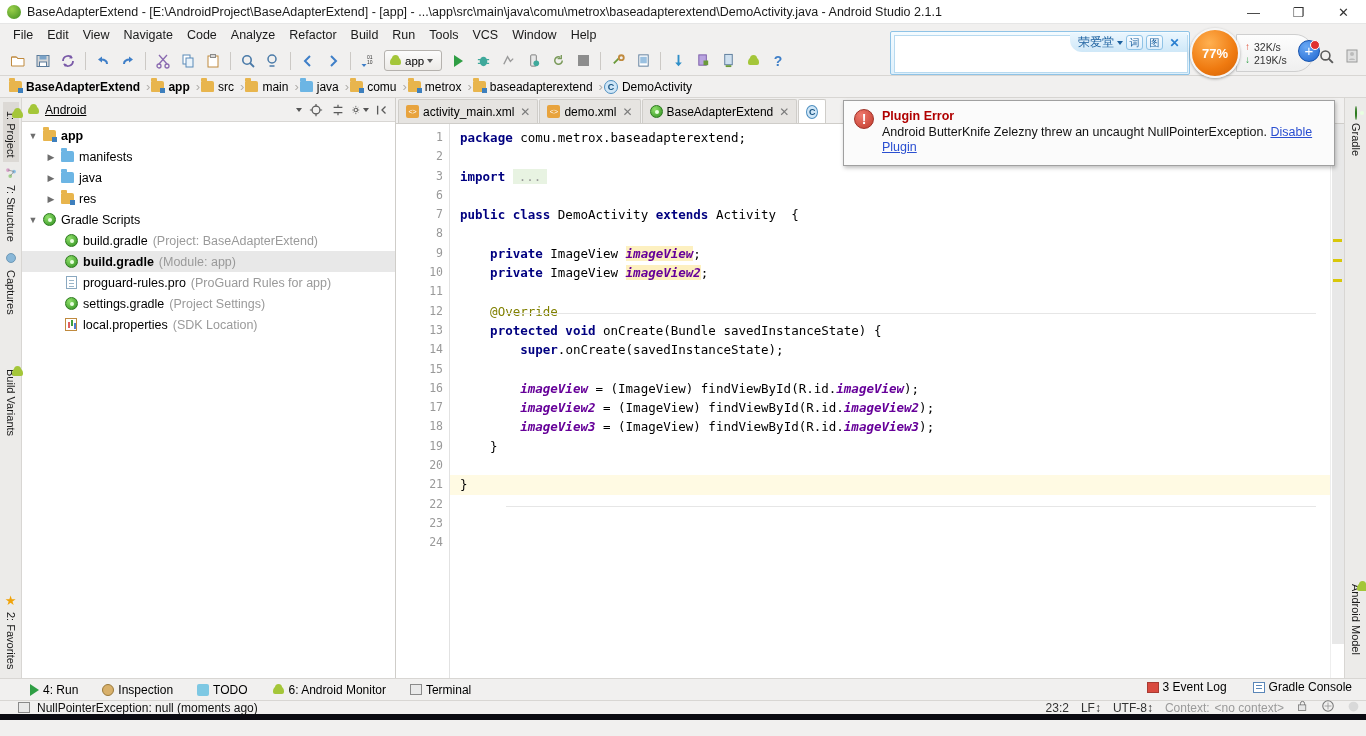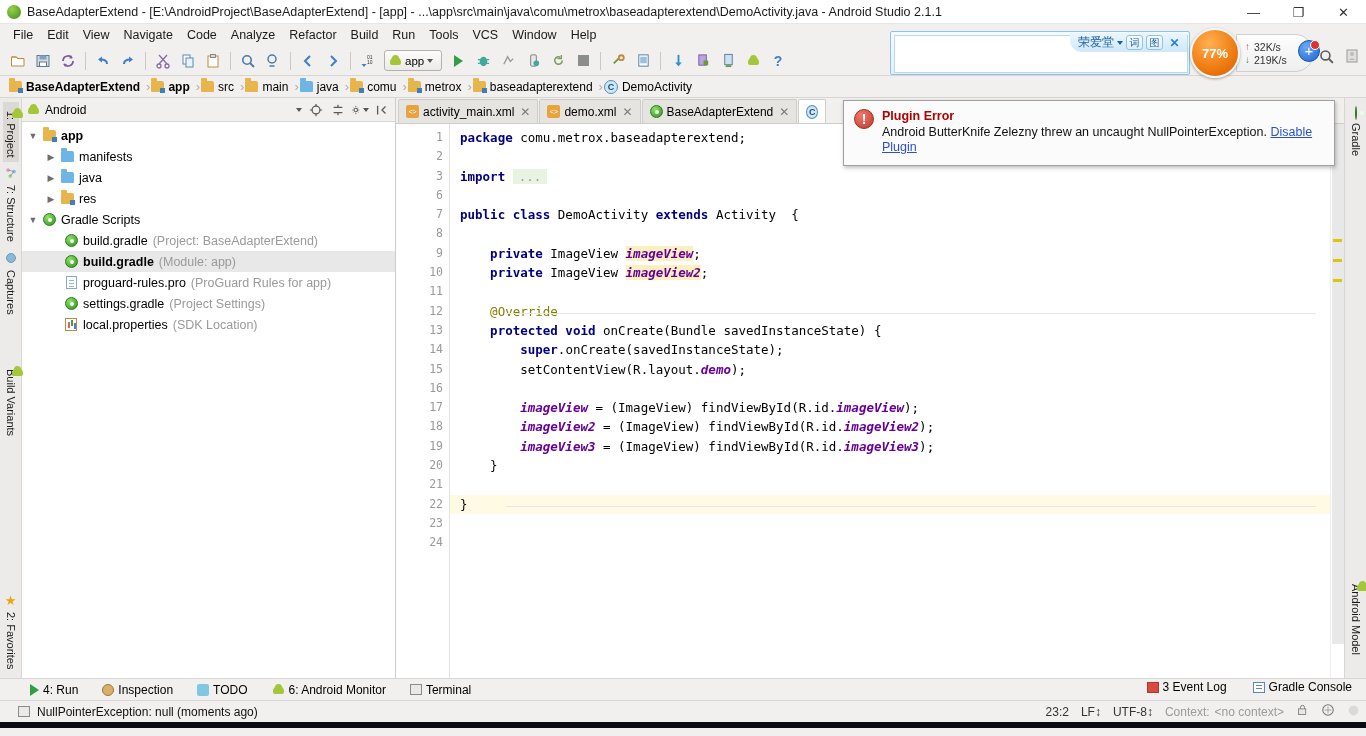--- a/index.html
+++ b/index.html
@@ -87,21 +87,21 @@
   
   .projpanel { width: 374px; background: #fff; border-right: 1px solid #cfcdc9; display: flex; flex-direction: column; }
   .proj-header {
     height: 24px; background: #f1f0ef; border-bottom: 1px solid #d8d6d3;
     display: flex; align-items: center; padding: 0 4px; gap: 4px;
   }
   .proj-combo {
     flex: 1; height: 19px; display: flex; align-items: center; gap: 5px;
     border: 1px solid transparent; font-size: 12px;
   }
-  .proj-combo .cl { flex: 1; }
+  .proj-combo .cl { flex: 1; text-decoration: underline; }
   .proj-hicon { width: 18px; height: 18px; display: flex; align-items: center; justify-content: center; }
   .proj-tree { flex: 1; overflow: hidden; padding-top: 3px; font-size: 12.5px; }
   .trow { display: flex; align-items: center; height: 21px; padding-left: 4px; white-space: nowrap; }
   .trow.sel { background: #e8e8e8; }
   .tarrow { width: 14px; text-align: center; color: #6e6e6e; font-size: 9px; flex: none; }
   .ticon { width: 18px; display: flex; align-items: center; justify-content: center; flex: none; margin-right: 3px; }
   .tlabel { color: #000; }
   .tlabel.b { font-weight: bold; }
   .tdim { color: #9a9a9a; margin-left: 5px; }
 
@@ -217,21 +217,21 @@
   
   .bottomtabs {
     height: 22px; background: #f1f0ef; border-top: 1px solid #d8d6d3;
     display: flex; padding-left: 26px; gap: 16px; font-size: 12px;
     position: relative;
   }
   .btab { display: flex; align-items: center; gap: 4px; padding: 1px 4px; }
   .bottomtabs .rightgrp { position: absolute; right: 10px; display: flex; gap: 18px; }
 
   .statusbar {
-    height: 22px; background: #f1f0ef; border-top: 1px solid #d8d6d3;
+    height: 14px; background: #f1f0ef; border-top: 1px solid #d8d6d3;
     display: flex; align-items: center; padding-left: 18px; font-size: 12px;
     position: relative; color: #111;
   }
   .statusbar .rightgrp {
     position: absolute; right: 6px; display: flex; align-items: center; gap: 12px; color: #333;
   }
   .sb-dim { color: #9a9a9a; }
   .taskbar-strip { height: 6px; background: #0b0b12; }
   .folder { width: 13px; height: 11px; background: #e8b54d; border-radius: 1px 2px 1px 1px; position: relative; }
   .folder::before { content:""; position:absolute; top:-3px; left:0; width:6px; height:3px; background:#e8b54d; border-radius:1px 1px 0 0;}
@@ -716,21 +716,20 @@
           <div class="cl-row"><span class="kw">import</span> <span class="fold-ph">...</span></div>
           <div class="cl-row"></div>
           <div class="cl-row"><span class="kw">public class</span> <span class="pl">DemoActivity</span> <span class="kw">extends</span> <span class="pl">Activity  {</span></div>
           <div class="cl-row"></div>
           <div class="cl-row">    <span class="kw">private</span> <span class="pl">ImageView </span><span class="fldhl">imageView</span><span class="pl">;</span></div>
           <div class="cl-row">    <span class="kw">private</span> <span class="pl">ImageView </span><span class="fldhl">imageView2</span><span class="pl">;</span></div>
           <div class="cl-row"></div>
           <div class="cl-row">    <span class="ann">@Override</span></div>
           <div class="cl-row">    <span class="kw">protected void</span> <span class="pl">onCreate(Bundle savedInstanceState) {</span></div>
           <div class="cl-row">        <span class="kw">super</span><span class="pl">.onCreate(savedInstanceState);</span></div>
-          <div class="cl-row">        <span class="pl">setContentView(R.layout.</span><span class="res">demo</span><span class="pl">);</span></div>
           <div class="cl-row"></div>
           <div class="cl-row">        <span class="fld">imageView</span><span class="pl"> = (ImageView) findViewById(R.id.</span><span class="fld">imageView</span><span class="pl">);</span></div>
           <div class="cl-row">        <span class="fld">imageView2</span><span class="pl"> = (ImageView) findViewById(R.id.</span><span class="fld">imageView2</span><span class="pl">);</span></div>
           <div class="cl-row">        <span class="fld">imageView3</span><span class="pl"> = (ImageView) findViewById(R.id.</span><span class="fld">imageView3</span><span class="pl">);</span></div>
           <div class="cl-row">    <span class="pl">}</span></div>
           <div class="cl-row"></div>
           <div class="cl-row hl"><span class="pl">}</span></div>
           <div class="cl-row"></div>
           <div class="sepline" style="top:189px;"></div>
           <div class="sepline" style="top:382px;"></div>

